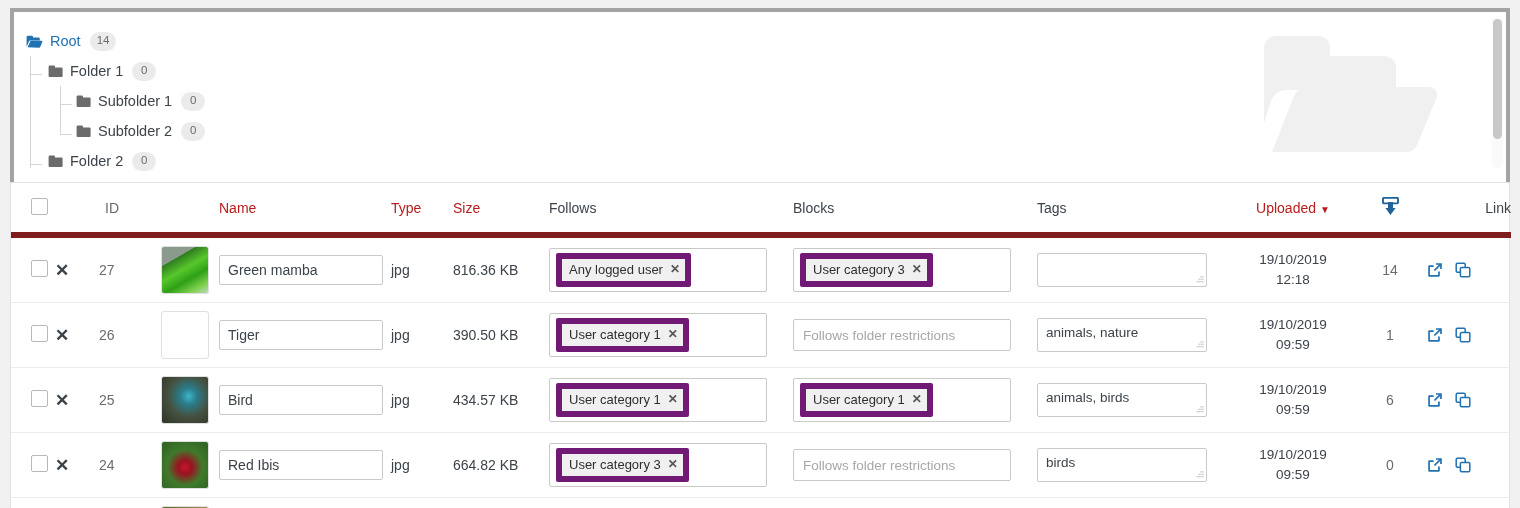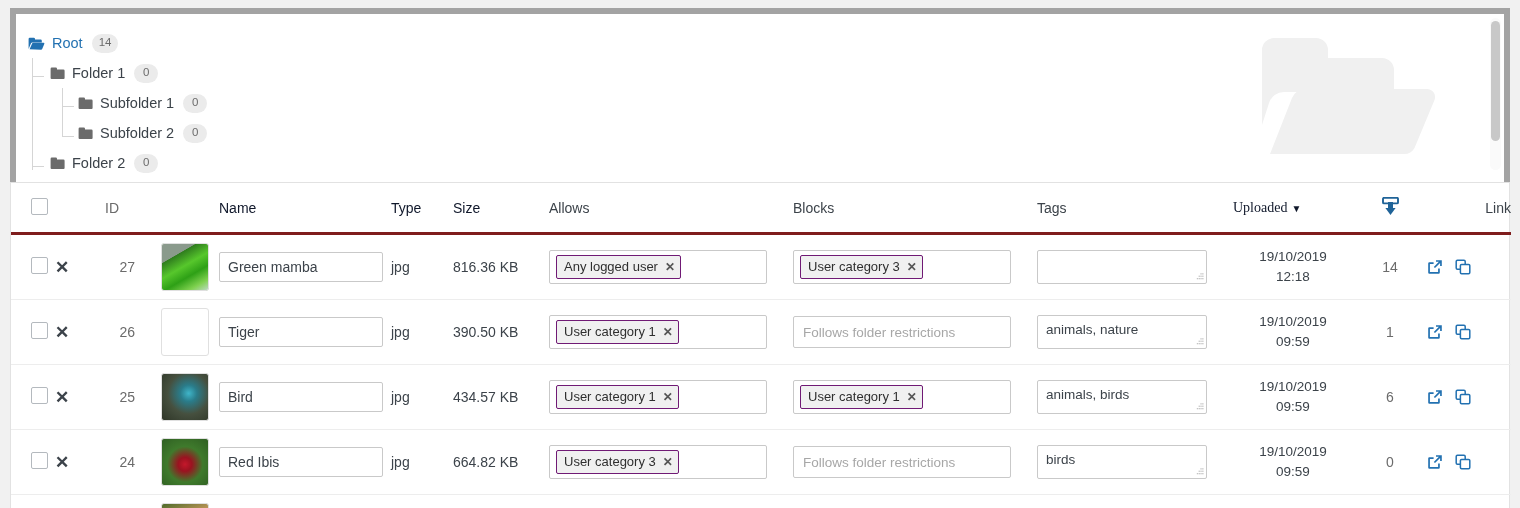--- a/index.html
+++ b/index.html
@@ -10,21 +10,21 @@
     font-family: "Liberation Sans", sans-serif;
     overflow: hidden;
   }
 
   
   #tree-panel {
     position: absolute;
     left: 10px; top: 8px;
     width: 1500px; height: 201px;
     background: #fff;
-    border: 6px solid #a3a3a3;
+    border: 4px solid #a3a3a3;
     overflow: hidden;
   }
   #tree-watermark {
     position: absolute;
     right: 66px; top: 18px;
     width: 180px; height: 130px;
     opacity: 1;
     pointer-events: none;
   }
   #tree-scroll-track {
@@ -89,53 +89,53 @@
     border-bottom: none;
   }
   table { width: 100%; border-collapse: collapse; table-layout: fixed; }
 
   thead th {
     text-align: left;
     font-weight: normal;
     font-size: 14px;
     color: #3c434a;
     padding: 14px 0 13px 0;
-    border-bottom: 3px solid #7f1d1d;
+    border-bottom: 6px solid #7f1d1d;
     vertical-align: middle;
   }
-  thead th.sortable { color: #0f172a; }
+  thead th.sortable { color: #b91c1c; }
   thead th .sort-caret { font-size: 10px; margin-left: 4px; }
 
   tbody td {
     border-bottom: 1px solid #ededed;
     padding: 8px 0;
     font-size: 14px;
     color: #3c434a;
     vertical-align: middle;
     height: 61px;
   }
   tbody tr:last-child td { border-bottom: none; }
 
   .c-check   { width: 44px; padding-left: 20px !important; }
   .c-del     { width: 44px; }
-  .c-id      { width: 62px; text-align: right; padding-right: 26px !important; color: #6b6b6b; }
+  .c-id      { width: 62px; text-align: left; padding-right: 26px !important; color: #6b6b6b; }
   .c-thumb   { width: 58px; }
   .c-name    { width: 172px; }
   .c-type    { width: 62px; }
   .c-size    { width: 96px; }
   .c-allows  { width: 244px; }
   .c-blocks  { width: 244px; }
   .c-tags    { width: 196px; margin-top: 12px; }
   .c-upl     { width: 120px; text-align: center; }
   .c-dl      { width: 74px; text-align: center; color: #6b6b6b; }
   .c-link    { width: 84px; }
 
   thead .c-id      { text-align: left; padding-left: 6px !important; padding-right: 0 !important; }
   thead .c-name    { padding-left: 0; }
-  thead .c-upl     { text-align: left; font-family: Liberation Serif, serif; }
+  thead .c-upl     { text-align: center; }
   thead .c-dl      { text-align: center; }
   thead .c-link    { text-align: right; }
 
   .cb {
     width: 17px; height: 17px;
     border: 1px solid #b4b9be;
     background: #fff;
     border-radius: 2px;
     display: inline-block;
     cursor: pointer;
@@ -175,23 +175,23 @@
     border: 1px solid #c9c9c9;
     border-radius: 2px;
     background: #fff;
     padding: 4px 6px;
     display: flex;
     align-items: center;
   }
   .chipbox.empty-ph { color: #a7a7a7; font-size: 13.5px; padding-left: 9px; }
   .chip {
     display: inline-flex;
-    align-items: flex-end;
+    align-items: flex-start;
     background: #f0f0f0;
-    border: 1px solid #701a75;
+    border: 6px solid #701a75;
     border-radius: 2px;
     font-size: 13px;
     color: #2f2f2f;
     padding: 2px 5px 2px 7px;
     line-height: 1.45;
   }
   .chip .chip-x {
     margin-left: 7px;
     font-weight: bold;
     color: #555;
@@ -307,21 +307,21 @@
       <tr>
         <th class="c-check">
           <span class="cb"></span>
         </th>
         <th class="c-del"></th>
         <th class="c-id">ID</th>
         <th class="c-thumb"></th>
         <th class="c-name sortable">Name</th>
         <th class="c-type sortable">Type</th>
         <th class="c-size sortable">Size</th>
-        <th class="c-allows">Allows</th>
+        <th class="c-allows">Follows</th>
         <th class="c-blocks">Blocks</th>
         <th class="c-tags">Tags</th>
         <th class="c-upl sortable">
           <span>Uploaded</span><span class="sort-caret">▼</span>
         </th>
         <th class="c-dl">
           <svg width="17" height="19" viewBox="0 0 17 19">
             <rect x="1" y="0.8" width="15" height="5.6" rx="1" fill="none" stroke="#1f6398" stroke-width="1.9"></rect>
             <rect x="6" y="5" width="5" height="7" fill="#1f6398"></rect>
             <path d="M3.4 11 h10.2 L8.5 18 z" fill="#1f6398"></path>

